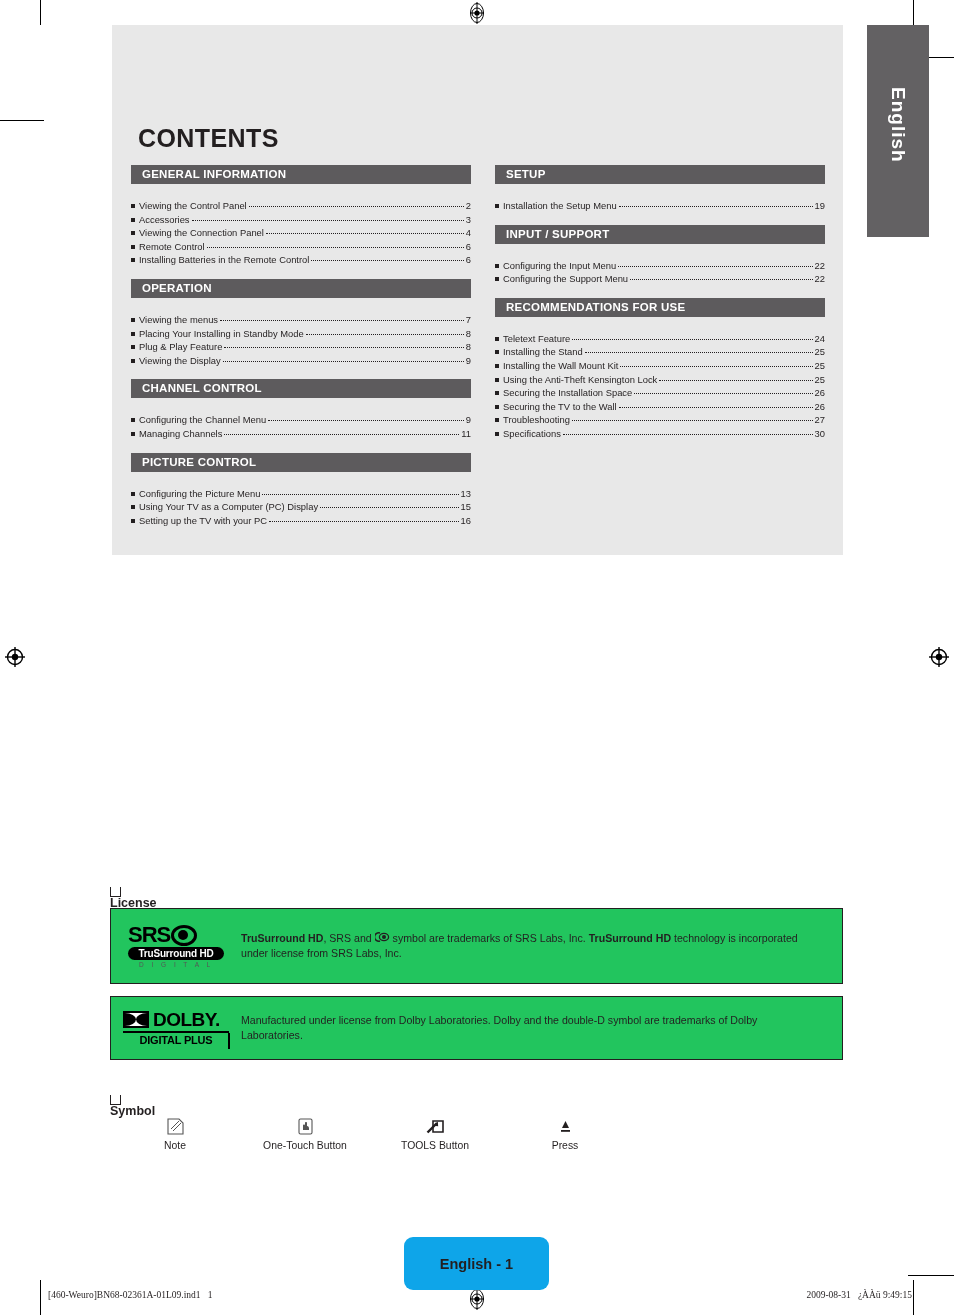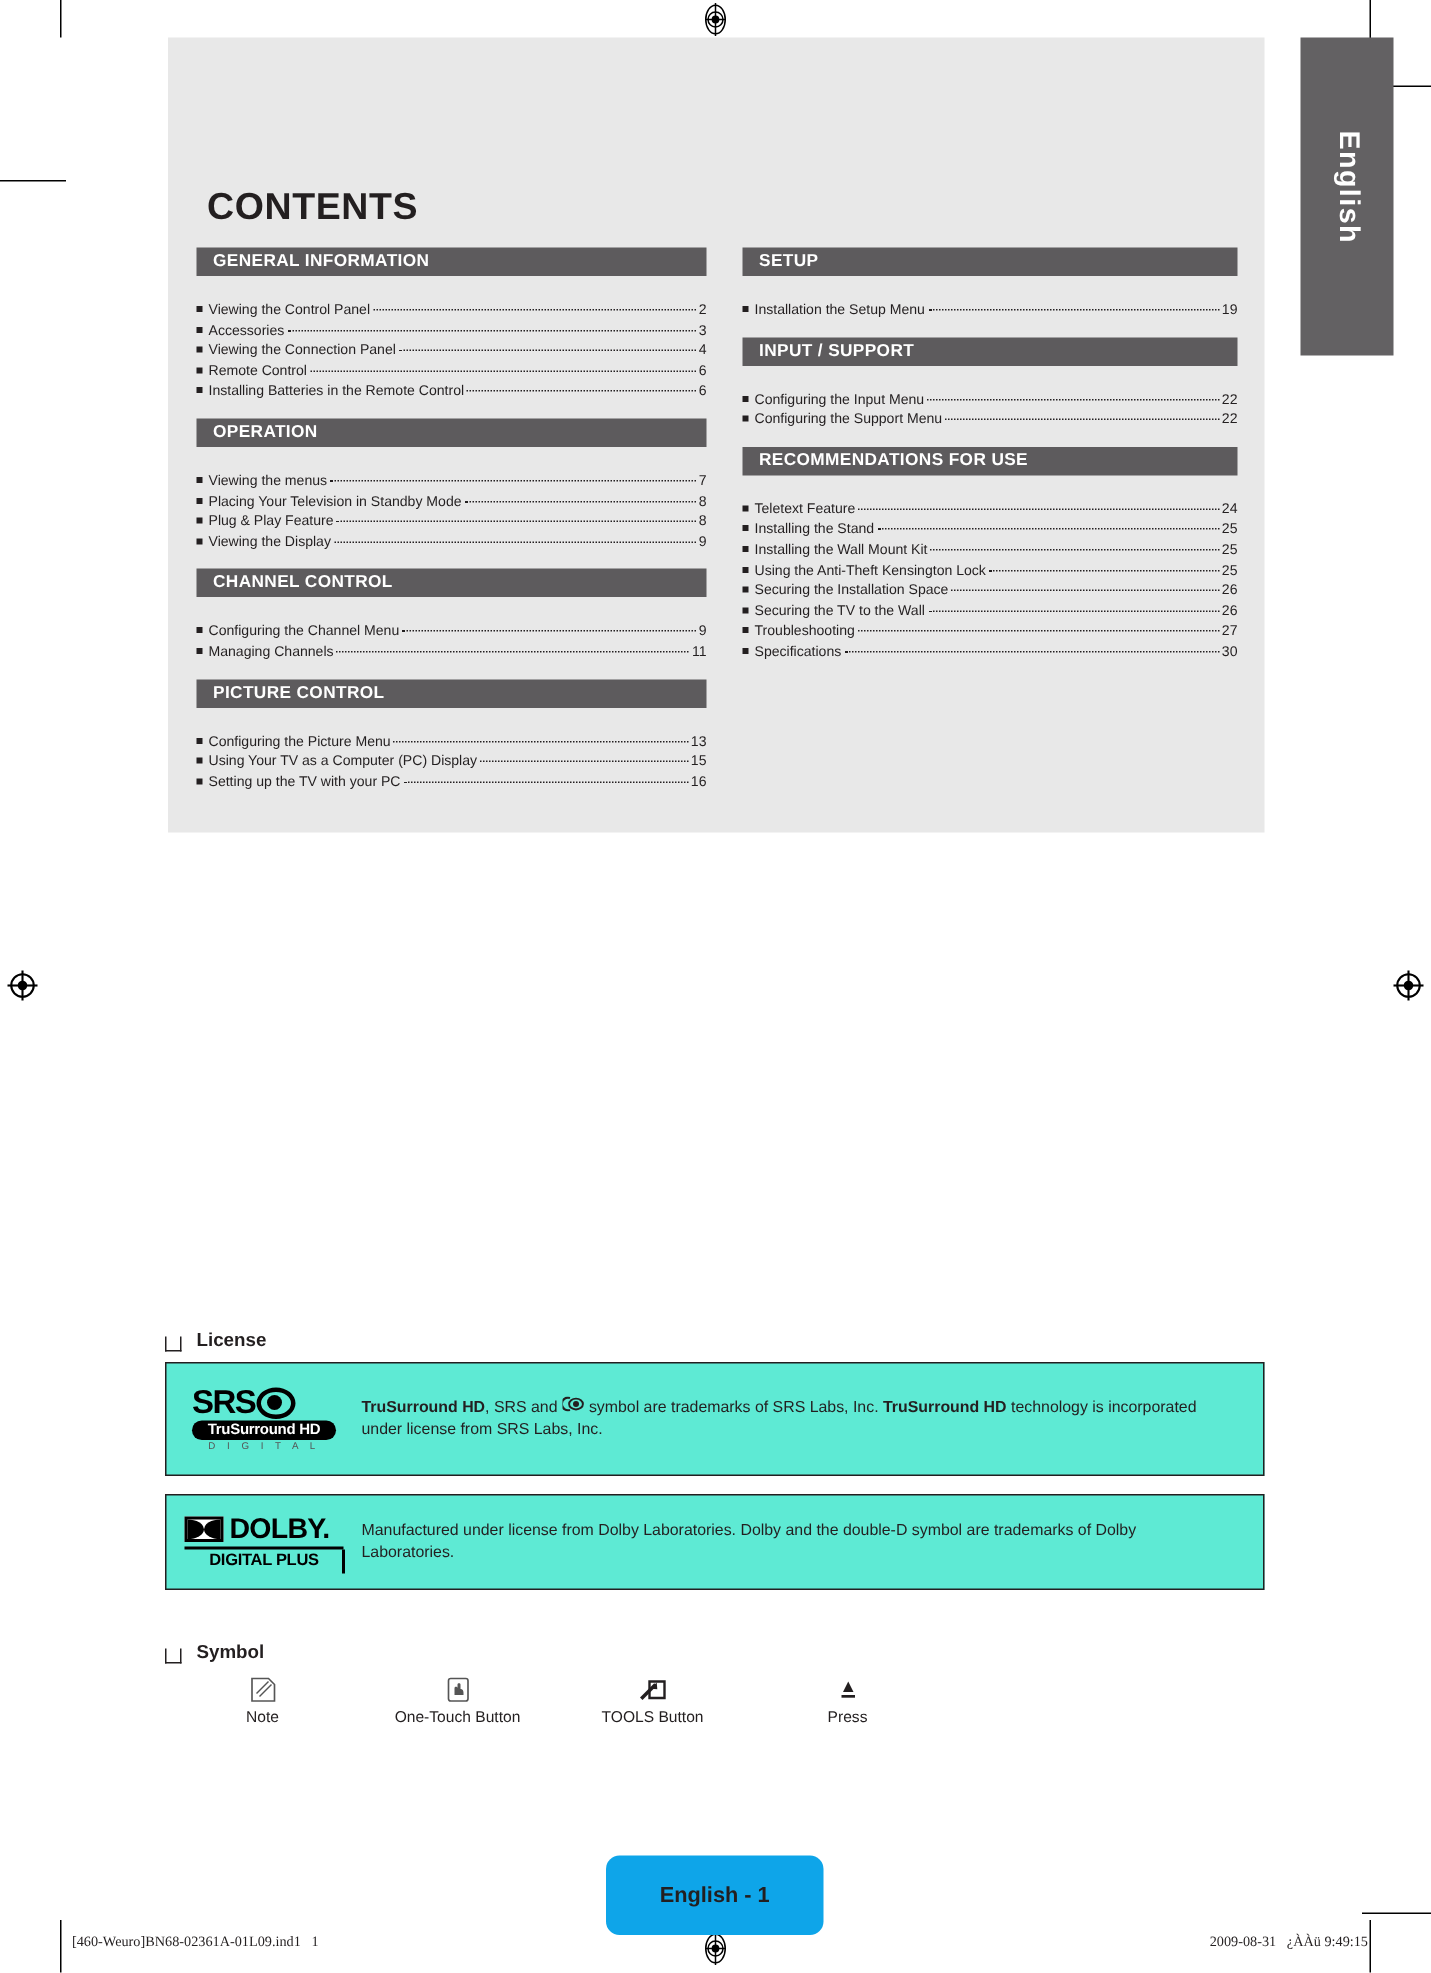--- a/index.html
+++ b/index.html
@@ -85,35 +85,35 @@
     position:relative;
     top:-2px;
     border-bottom:1px dotted #231f20;
     height:7px;
   }
   .toc-row .pg{flex:0 0 auto;text-align:right;}
 
   
   .sec-heading{
     position:absolute;
-    display:flex;align-items:flex-end;
-    font-size:12.5px;font-weight:bold;color:#231f20;
+    display:flex;align-items:flex-start;
+    font-size:12.5px;font-weight:bold;color:#231f20;flex-direction:column;
   }
   .sec-heading .sq{
     display:inline-block;width:9px;height:9px;
     border:1.6px solid #231f20;border-top:none;
     margin-right:10px;position:relative;top:1px;
   }
   #license-heading{left:110px;top:886px;}
   #symbol-heading{left:110px;top:1094px;}
 
   .license-box{
     position:absolute;left:110px;width:733px;
     border:1px solid #231f20;
-    background:#5eead4;
+    background:#22c55e;
     box-sizing:border-box;
     display:flex;align-items:center;
   }
   #license-box-srs{top:908px;height:76px;}
   #license-box-dolby{top:996px;height:64px;}
 
   .license-logo{flex:0 0 auto;width:130px;display:flex;justify-content:center;}
   .license-text{
     flex:1 1 auto;
     font-size:10.6px;line-height:15px;color:#231f20;
@@ -297,21 +297,21 @@
         <div class="toc-head">OPERATION</div>
         <div class="toc-items">
           <div class="toc-row">
             <span class="bullet"></span>
             <span class="label">Viewing the menus</span>
             <span class="dots"></span>
             <span class="pg">7</span>
           </div>
           <div class="toc-row">
             <span class="bullet"></span>
-            <span class="label">Placing Your Television in Standby Mode</span>
+            <span class="label">Placing Your Installing in Standby Mode</span>
             <span class="dots"></span>
             <span class="pg">8</span>
           </div>
           <div class="toc-row">
             <span class="bullet"></span>
             <span class="label">Plug &amp; Play Feature</span>
             <span class="dots"></span>
             <span class="pg">8</span>
           </div>
           <div class="toc-row">

